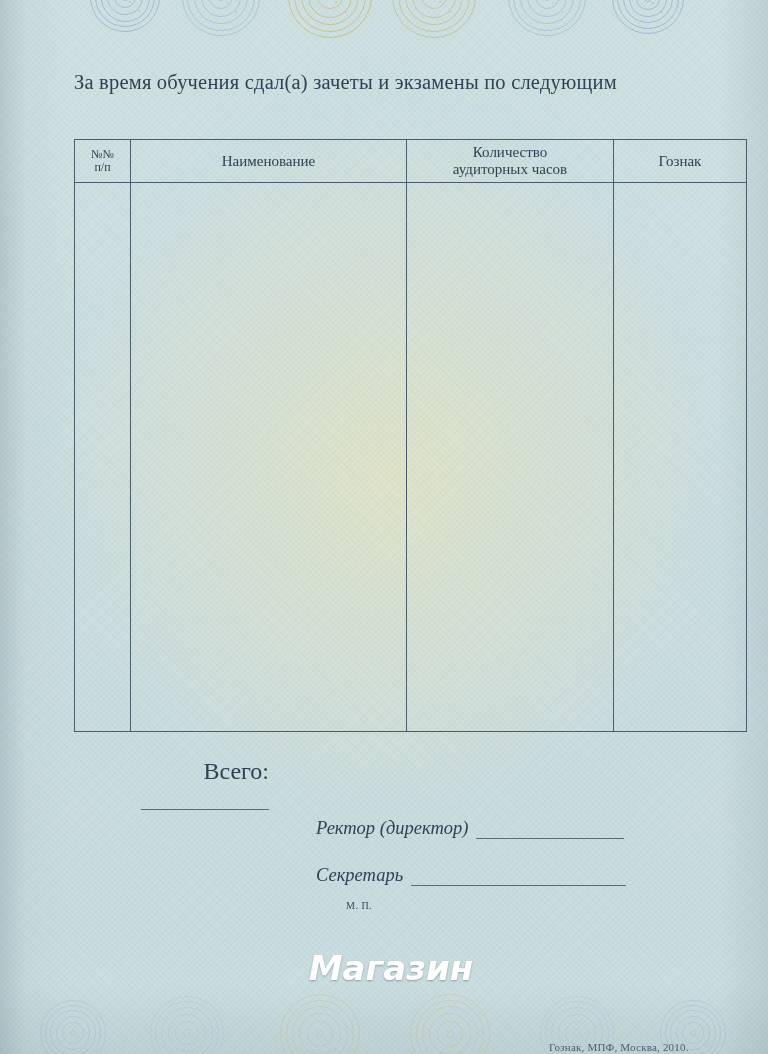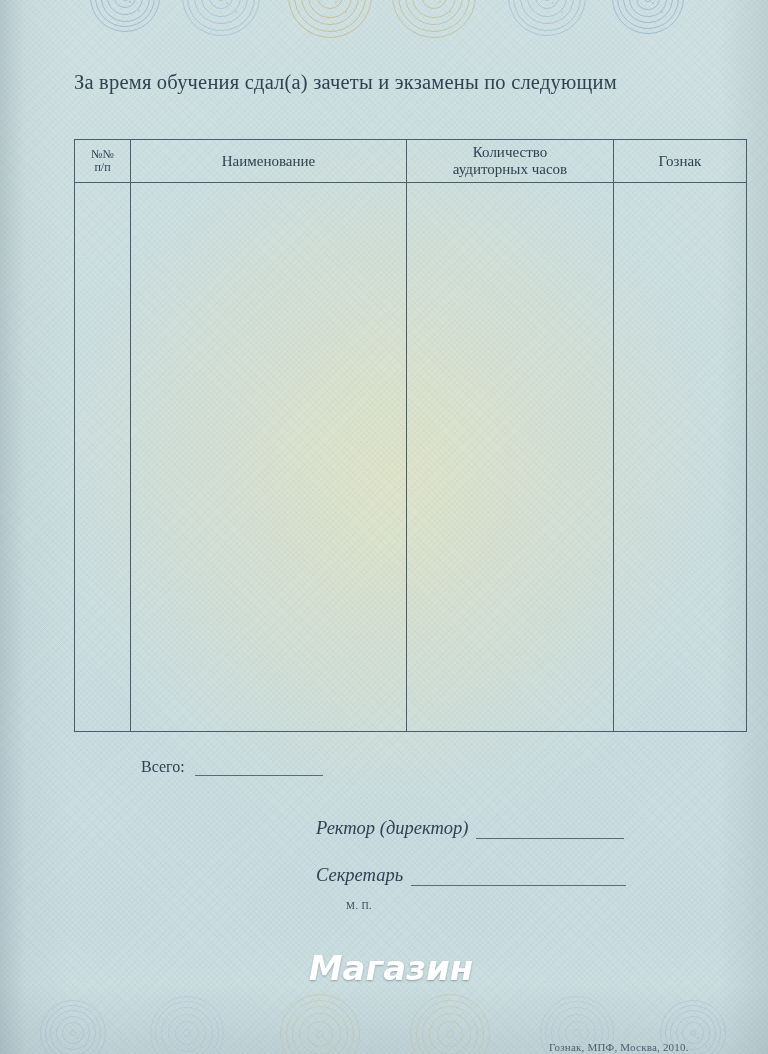--- a/index.html
+++ b/index.html
@@ -119,25 +119,26 @@
   .col-hours { width: 198px; }
   .col-mark { width: 124px; }
   .th-num { font-size: 12px; line-height: 13px; }
   .th-two { font-size: 15px; line-height: 17px; }
   table.marks tbody td { height: 548px; }
 
   .total-row {
     position: absolute;
     left: 130px;
     top: 758px;
-    font-size: 16px;
+    font-size: 24px;
     color: #2f4152;
     display: flex;
     align-items: flex-end;
     gap: 10px;
+    flex-direction: column;
   }
   .total-row .rule {
     display: inline-block;
     width: 128px;
     border-bottom: 1px solid #5a6c78;
     height: 14px;
   }
 
   .signatures {
     position: absolute;

